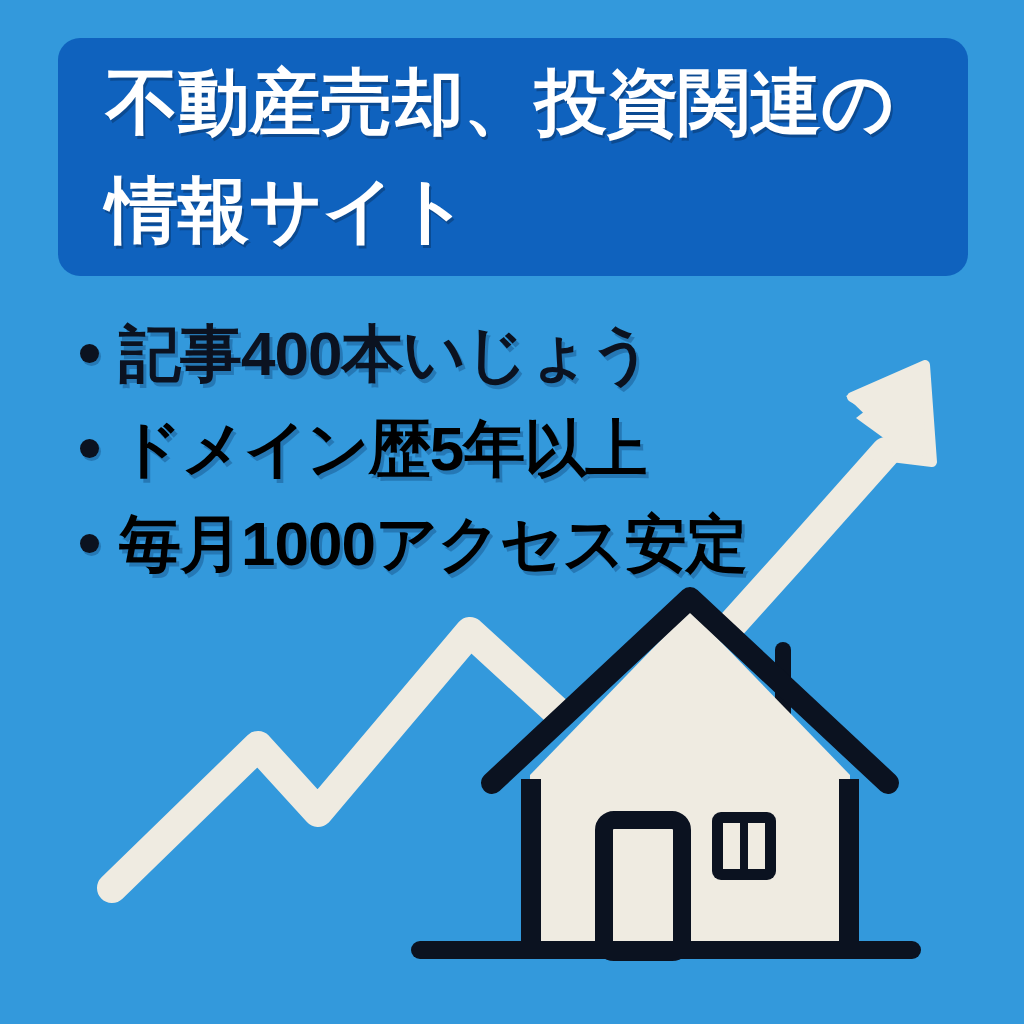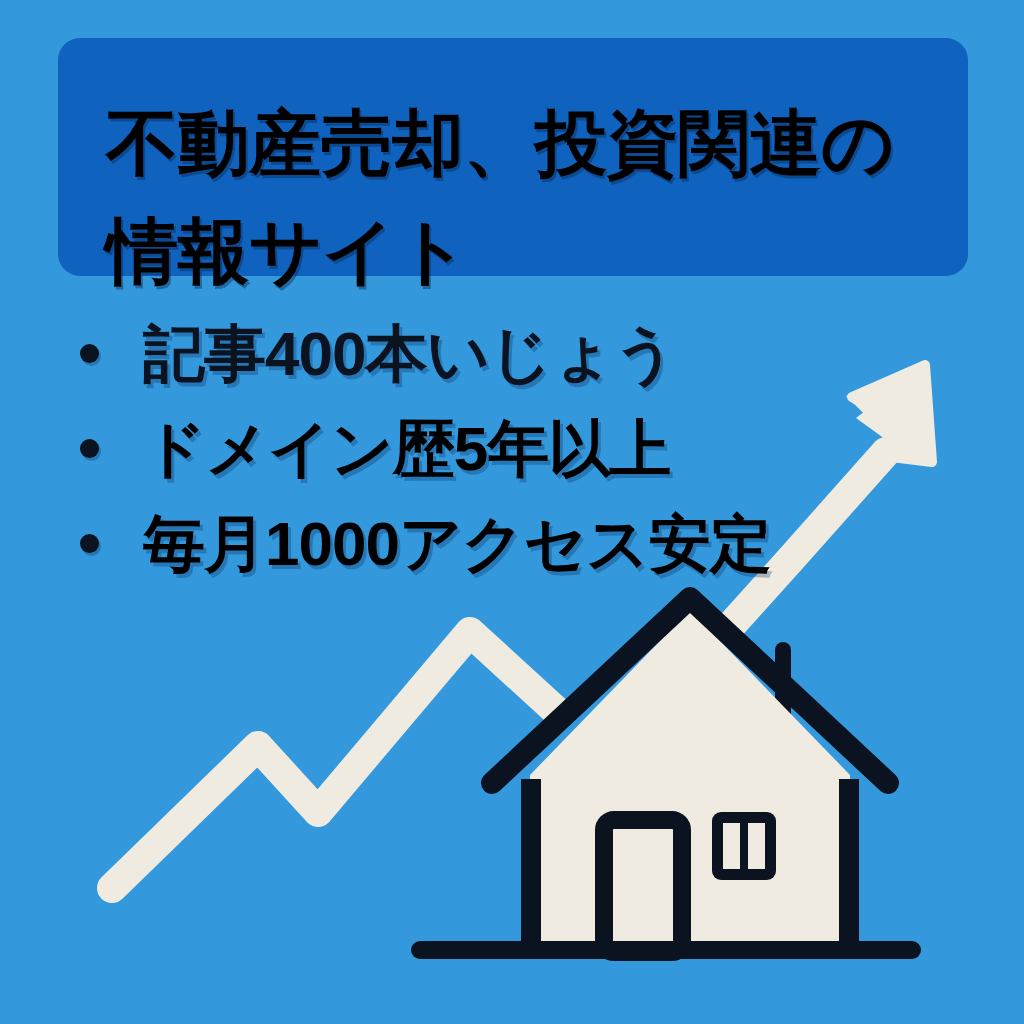--- a/index.html
+++ b/index.html
@@ -56,21 +56,20 @@
   .bullets {
     position: absolute;
     left: 80px;
     top: 306px;
     width: 860px;
   }
   .bullet-row {
     display: flex;
     align-items: center;
     height: 95px;
-    gap: 24px;
   }
   .bullet-dot {
     width: 19px;
     height: 19px;
     border-radius: 50%;
     background: #0B1220;
     flex: 0 0 auto;
     margin-right: 20px;
     box-shadow: 2px 3px 0 rgba(6, 46, 92, 0.30);
   }
@@ -120,22 +119,22 @@
     <rect x="604" y="820" width="78" height="132" rx="10" fill="none" stroke="#0B1220" stroke-width="18"></rect>
 
     <rect x="712" y="812" width="64" height="68" rx="9" fill="#0B1220"></rect>
     <rect x="723" y="823" width="17" height="46" fill="#EFEBE1"></rect>
     <rect x="748" y="823" width="17" height="46" fill="#EFEBE1"></rect>
 
     <line x1="420" y1="950" x2="912" y2="950" stroke="#0B1220" stroke-width="18" stroke-linecap="round"></line>
   </svg>
 
   <div class="banner" style="background: rgb(15, 98, 190);">
-    <div class="banner-line l1" style="color: #000000; margin-top: 41px;">不動産売却、投資関連の</div>
-    <div class="banner-line l2" style="color: #000000; margin-top: 32px;">情報サイト</div>
+    <div class="banner-line l1" style="color: #ffffff;">不動産売却、投資関連の</div>
+    <div class="banner-line l2" style="color: #ffffff; margin-top: 32px;">情報サイト</div>
   </div>
 
   <div class="bullets">
 
     <div class="bullet-row">
       <span class="bullet-dot" style="background: rgb(11, 18, 32);"></span>
       <span class="bullet-text" style="color: rgb(11, 18, 32);">記事400本いじょう</span>
     </div>
 
     <div class="bullet-row">

